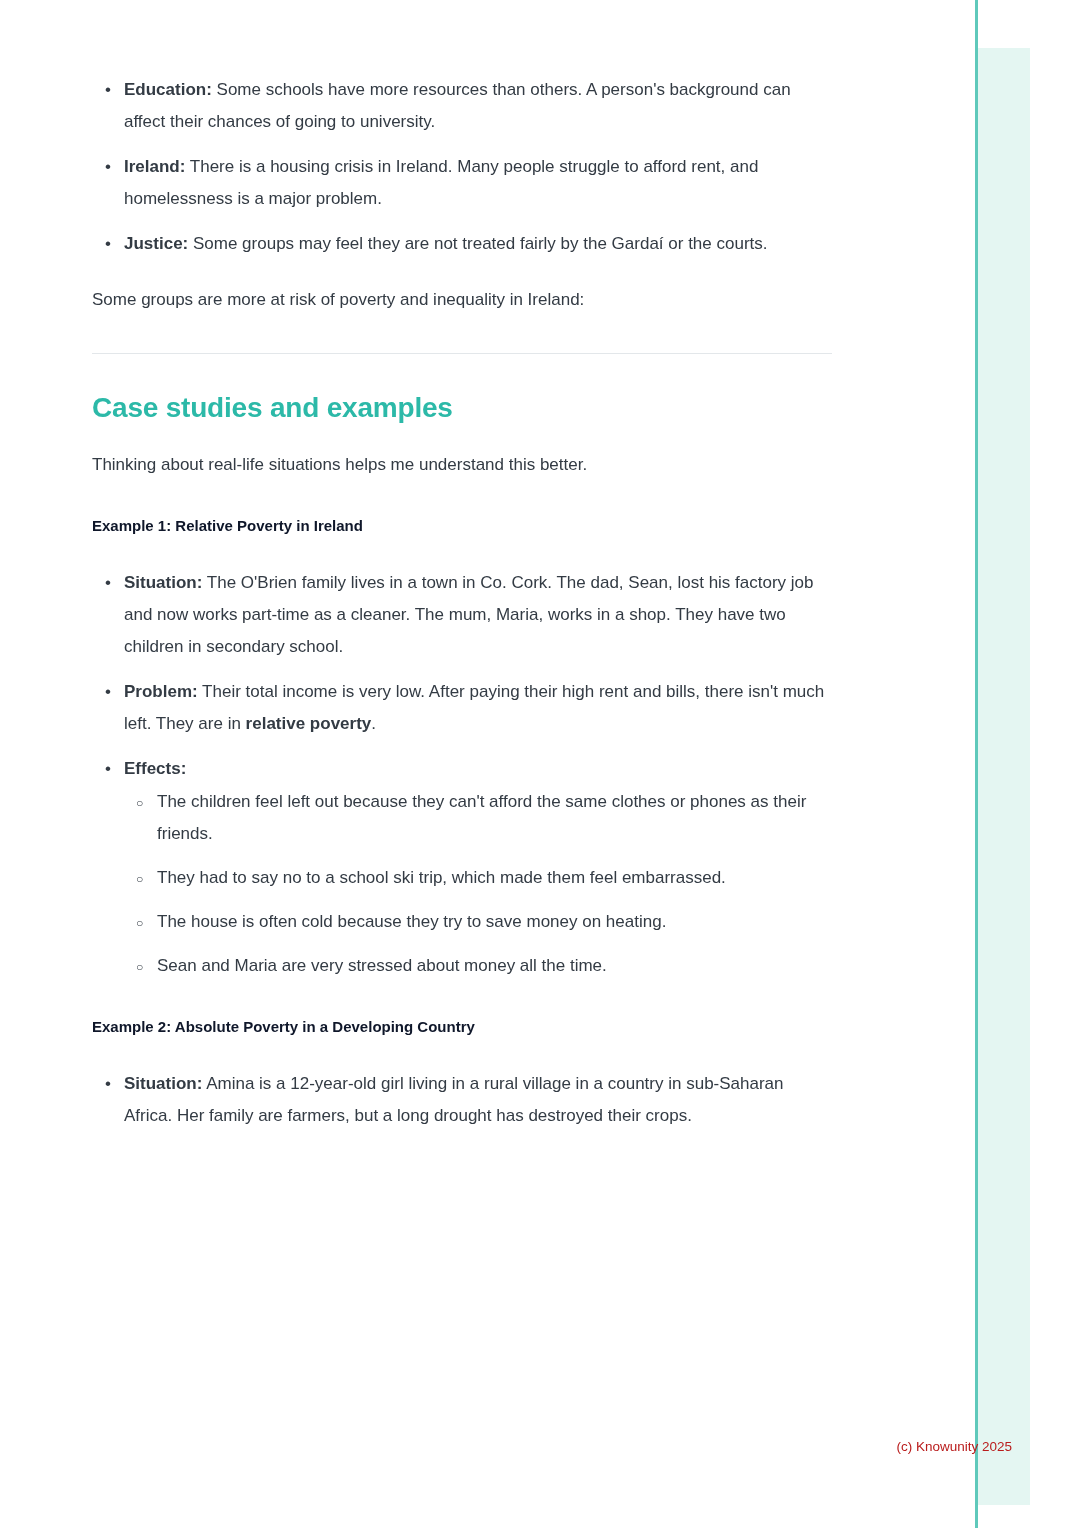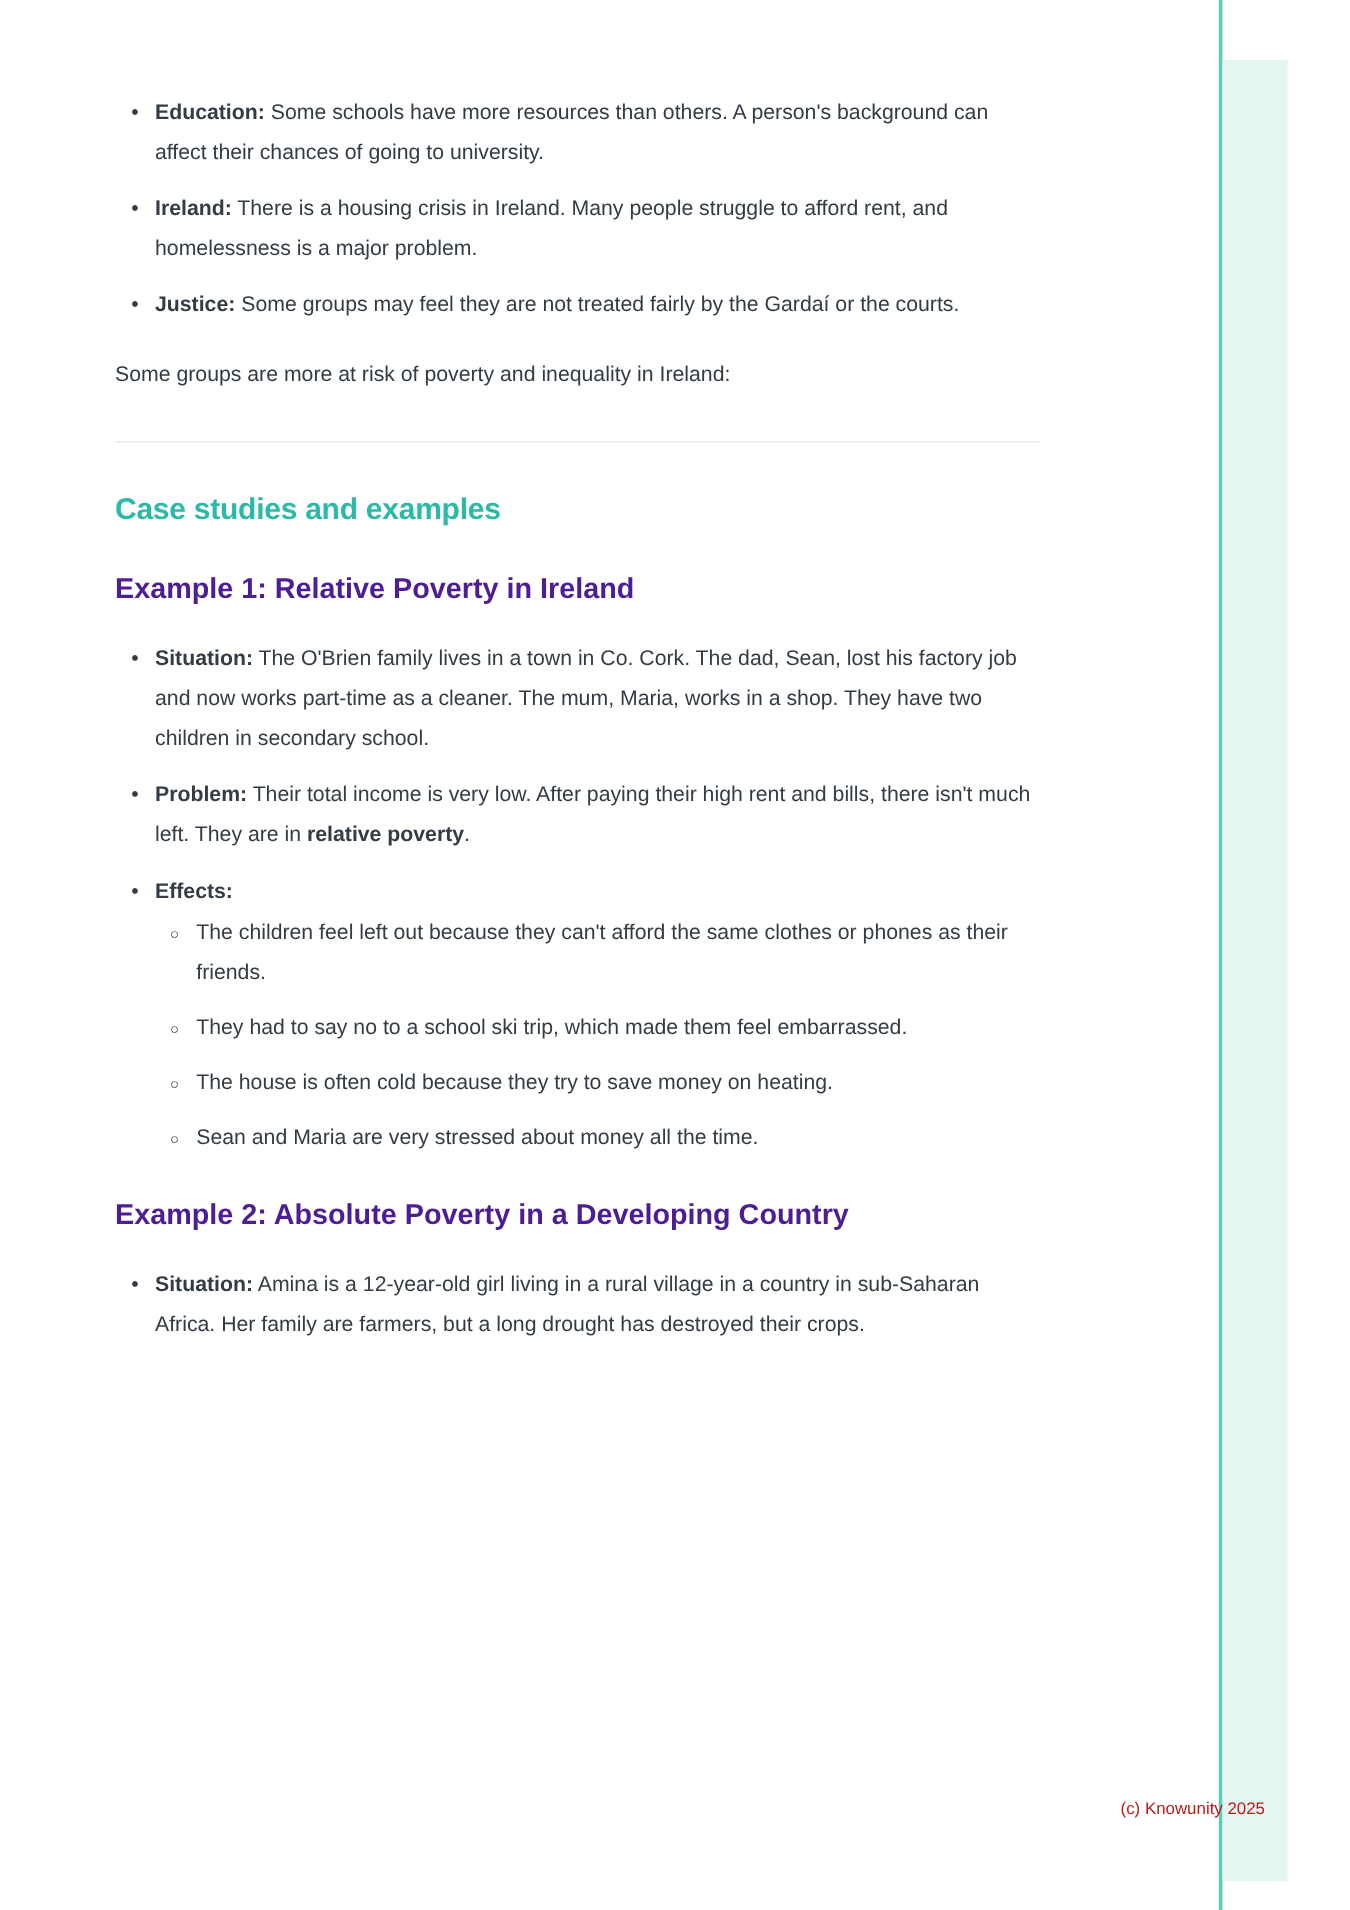--- a/index.html
+++ b/index.html
@@ -62,33 +62,33 @@
   }
 
   hr.divider {
     border: none;
     border-top: 1px solid #e3e7ea;
     margin: 37px 0 0 0;
   }
 
   h2.section-heading {
     color: #2cb9a8;
-    font-size: 24px;
+    font-size: 28px;
     line-height: 34px;
     font-weight: 700;
     margin: 37px 0 24px 0;
     letter-spacing: -0.2px;
   }
 
   h3.example-heading {
-    font-size: 23px;
+    font-size: 15px;
     line-height: 30px;
     font-weight: 700;
     margin: 30px 0 26px 0;
-    color: #4c1d95;
+    color: #0f172a;
   }
 
   .side-line {
     position: absolute;
     left: 975px;
     top: 0;
     width: 3px;
     height: 1528px;
     background: #5fc9bb;
   }
@@ -133,20 +133,21 @@
       </li>
     </ul>
 
     <p>Some groups are more at risk of poverty and inequality in Ireland:</p>
 
 
     <hr class="divider">
 
     <h2 class="section-heading">Case studies and examples</h2>
 
+    <p>Thinking about real-life situations helps me understand this better.</p>
 
     <h3 class="example-heading">Example 1: Relative Poverty in Ireland</h3>
 
     <ul class="bullet-list">
       <li>
         <span class="b">Situation:</span>
         <span>The O'Brien family lives in a town in Co. Cork. The dad, Sean, lost his factory job and now works part-time as a cleaner. The mum, Maria, works in a shop. They have two children in secondary school.</span>
       </li>
       <li>
         <span class="b">Problem:</span>

